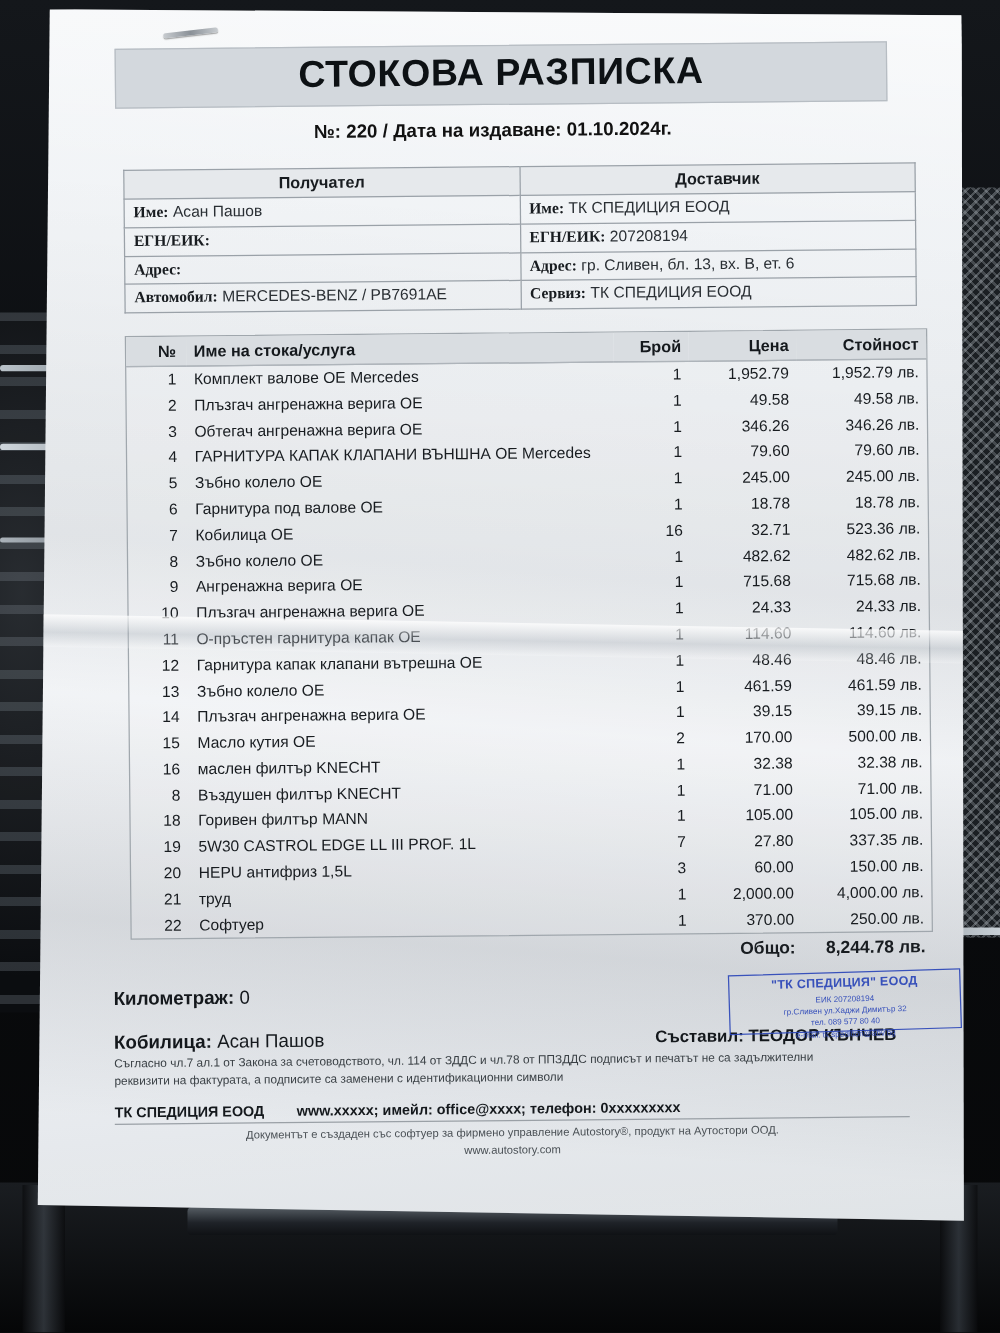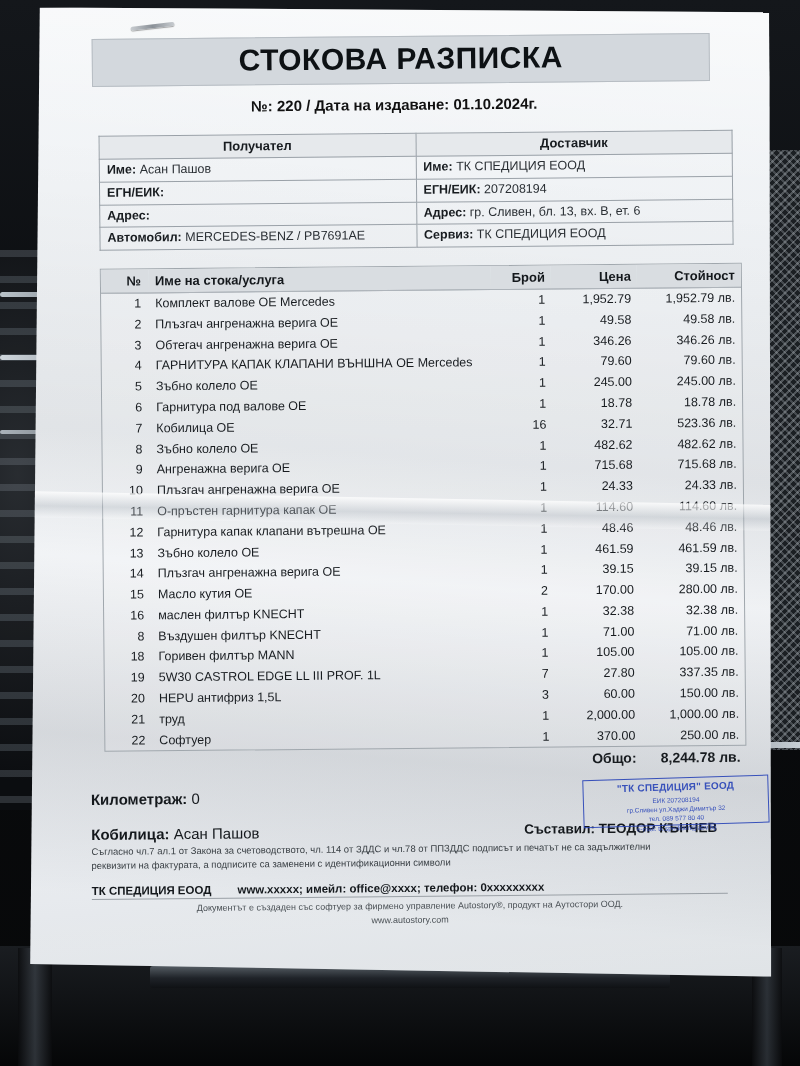--- a/index.html
+++ b/index.html
@@ -70,21 +70,21 @@
     margin:32px 28px 0 42px;background:#d3d8dd;border:1px solid #b7bdc3;
     text-align:center;padding:5px 0 7px;
   }
   .title-band h1{margin:0;font-size:30px;font-weight:bold;letter-spacing:.5px;color:#0d1114;}
   .docline{text-align:center;margin:12px 0 0;font-size:15px;font-weight:bold;color:#111;}
 
   
   .parties{margin:20px 22px 0 48px;border:1px solid #9aa1a8;border-collapse:collapse;width:634px;font-size:12.5px;}
   .parties td{border:1px solid #9aa1a8;padding:3px 7px;line-height:1.25;}
   .parties .hd{text-align:center;font-weight:bold;font-size:13px;background:#e6e9ec;}
-  .parties .lbl{font-weight:bold;}
+  .parties .lbl{font-weight:bold;font-family:Liberation Serif, serif;}
   .parties .val{font-weight:normal;color:#2a2f34;}
   .col-a{width:50%;}
 
   
   .items-wrap{margin:18px 18px 0 48px;border:1px solid #a0a7ad;width:642px;box-sizing:border-box;background:rgba(255,255,255,.12);}
   table.items{width:100%;border-collapse:collapse;font-size:12.5px;}
   table.items thead td{background:#d9dde1;font-weight:bold;padding:4px 6px;font-size:13px;border-bottom:1px solid #aeb4ba;}
   table.items td{padding:3.4px 6px;}
   .c-no{width:34px;text-align:right;padding-right:8px !important;}
   .c-name{text-align:left;}
@@ -300,21 +300,21 @@
               <td class="c-name">Плъзгач ангренажна верига OE</td>
               <td class="c-qty">1</td>
               <td class="c-price">39.15</td>
               <td class="c-sum">39.15 лв.</td>
             </tr>
             <tr>
               <td class="c-no">15</td>
               <td class="c-name">Масло кутия OE</td>
               <td class="c-qty">2</td>
               <td class="c-price">170.00</td>
-              <td class="c-sum">280.00 лв.</td>
+              <td class="c-sum">500.00 лв.</td>
             </tr>
             <tr>
               <td class="c-no">16</td>
               <td class="c-name">маслен филтър KNECHT</td>
               <td class="c-qty">1</td>
               <td class="c-price">32.38</td>
               <td class="c-sum">32.38 лв.</td>
             </tr>
             <tr>
               <td class="c-no">8</td>
@@ -342,21 +342,21 @@
               <td class="c-name">HEPU антифриз 1,5L</td>
               <td class="c-qty">3</td>
               <td class="c-price">60.00</td>
               <td class="c-sum">150.00 лв.</td>
             </tr>
             <tr>
               <td class="c-no">21</td>
               <td class="c-name">труд</td>
               <td class="c-qty">1</td>
               <td class="c-price">2,000.00</td>
-              <td class="c-sum">1,000.00 лв.</td>
+              <td class="c-sum">4,000.00 лв.</td>
             </tr>
             <tr>
               <td class="c-no">22</td>
               <td class="c-name">Софтуер</td>
               <td class="c-qty">1</td>
               <td class="c-price">370.00</td>
               <td class="c-sum">250.00 лв.</td>
             </tr>
           </tbody>
       </table>

